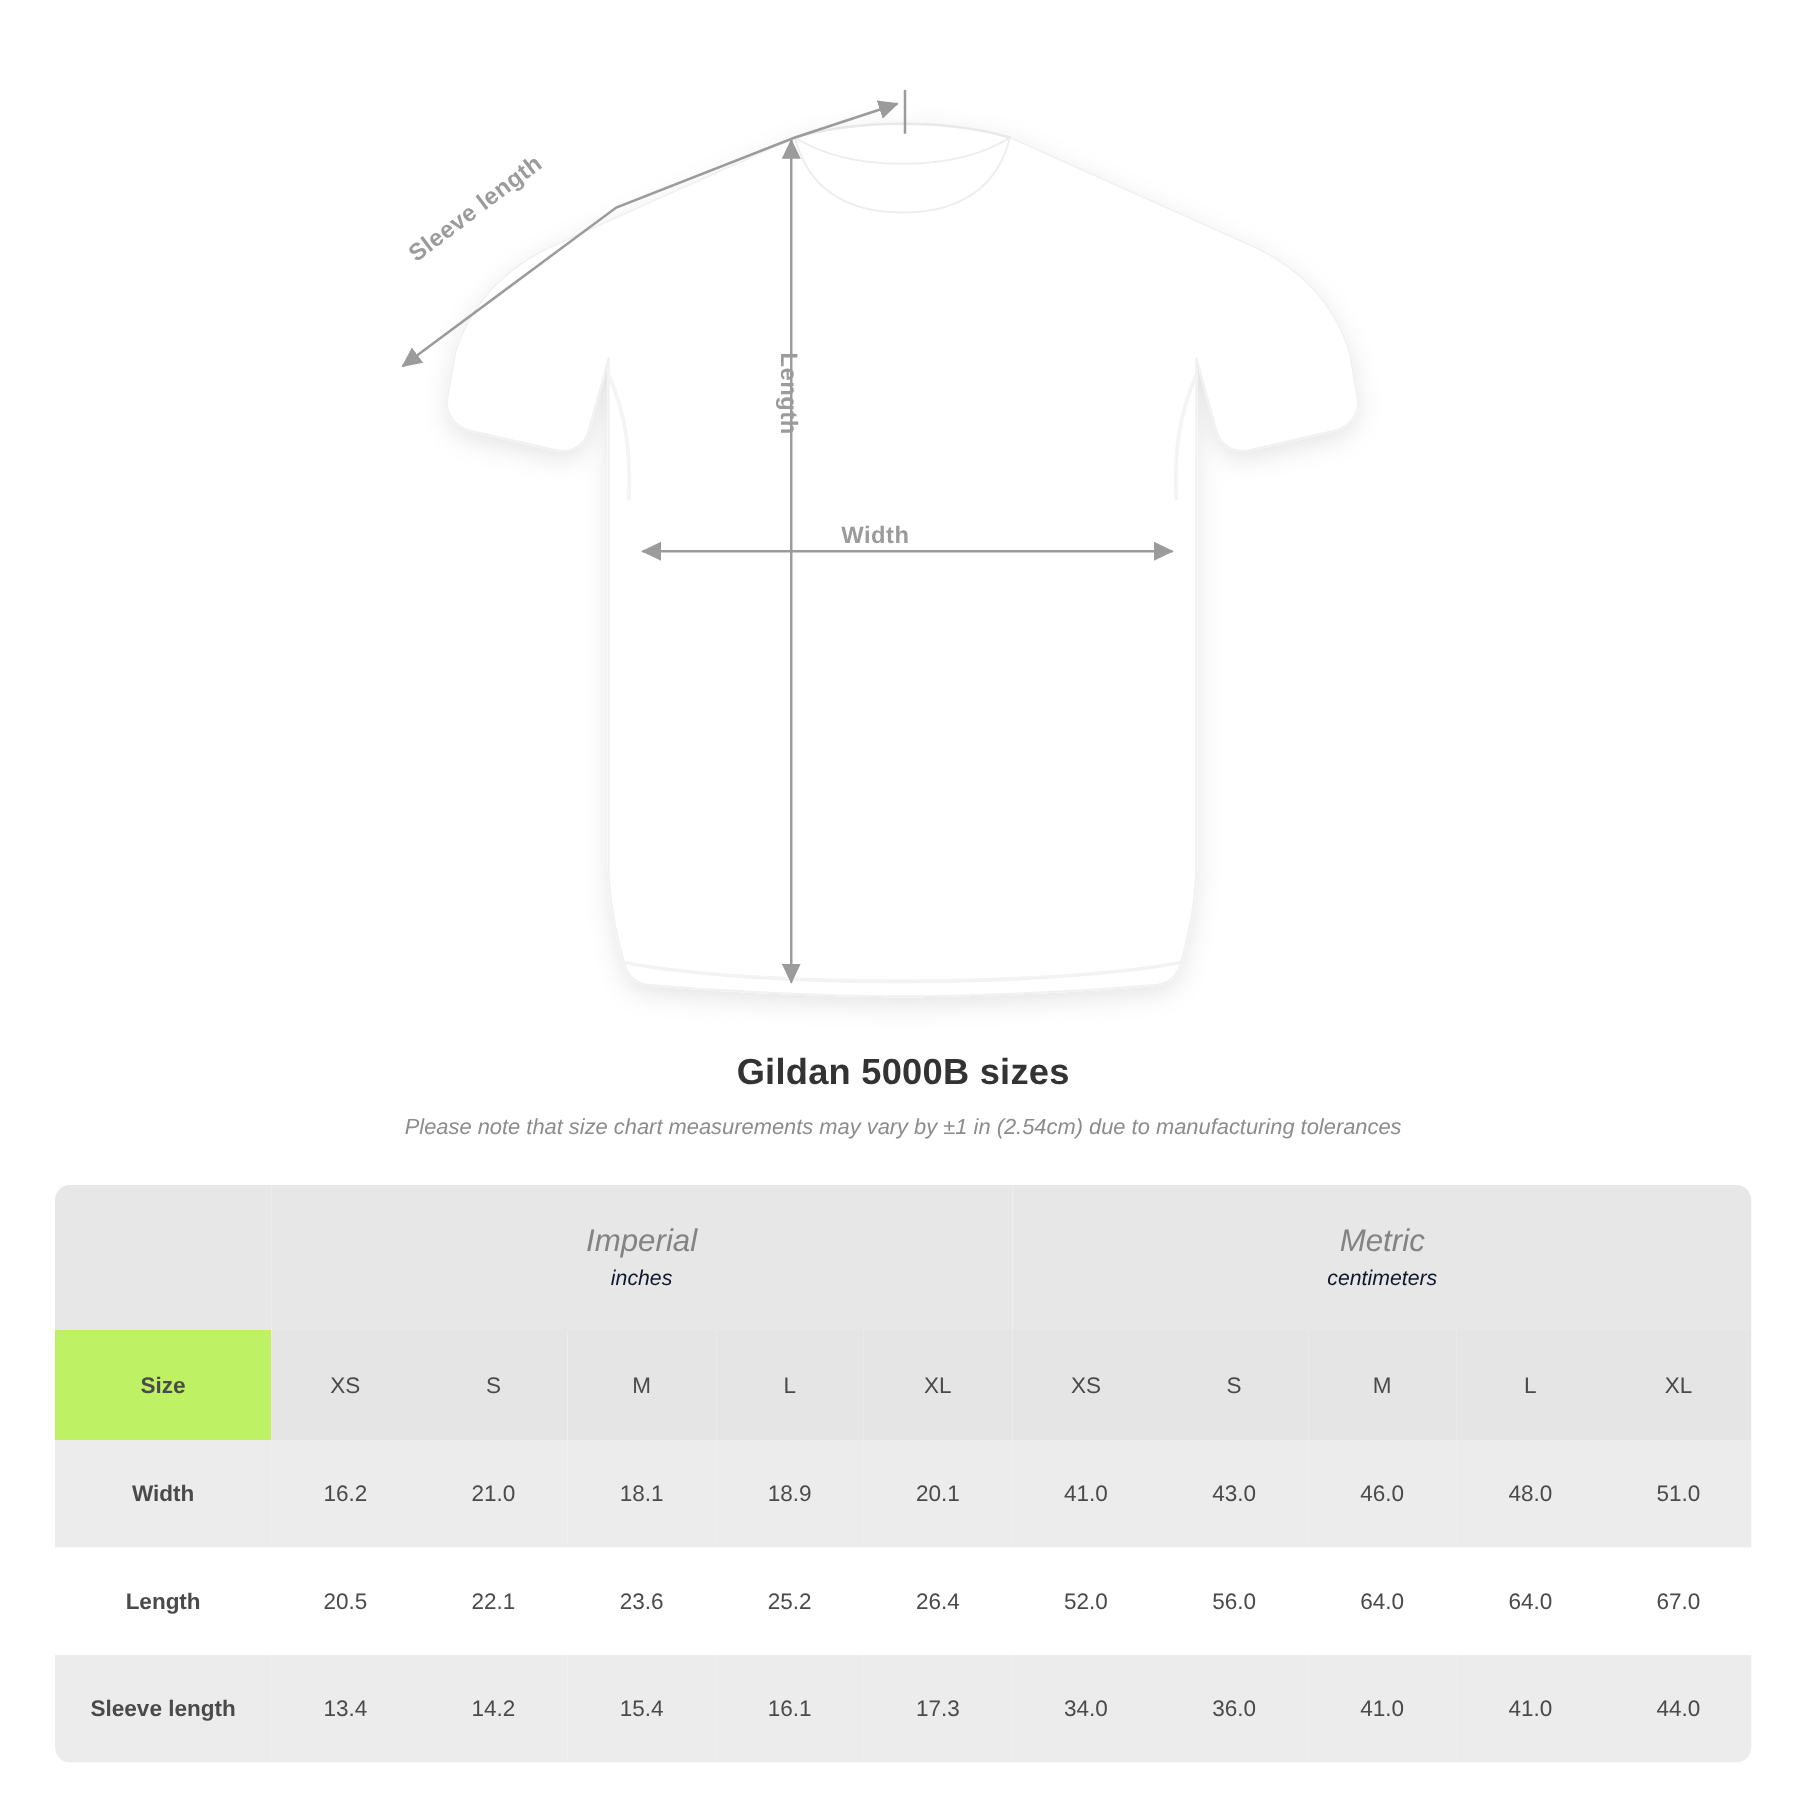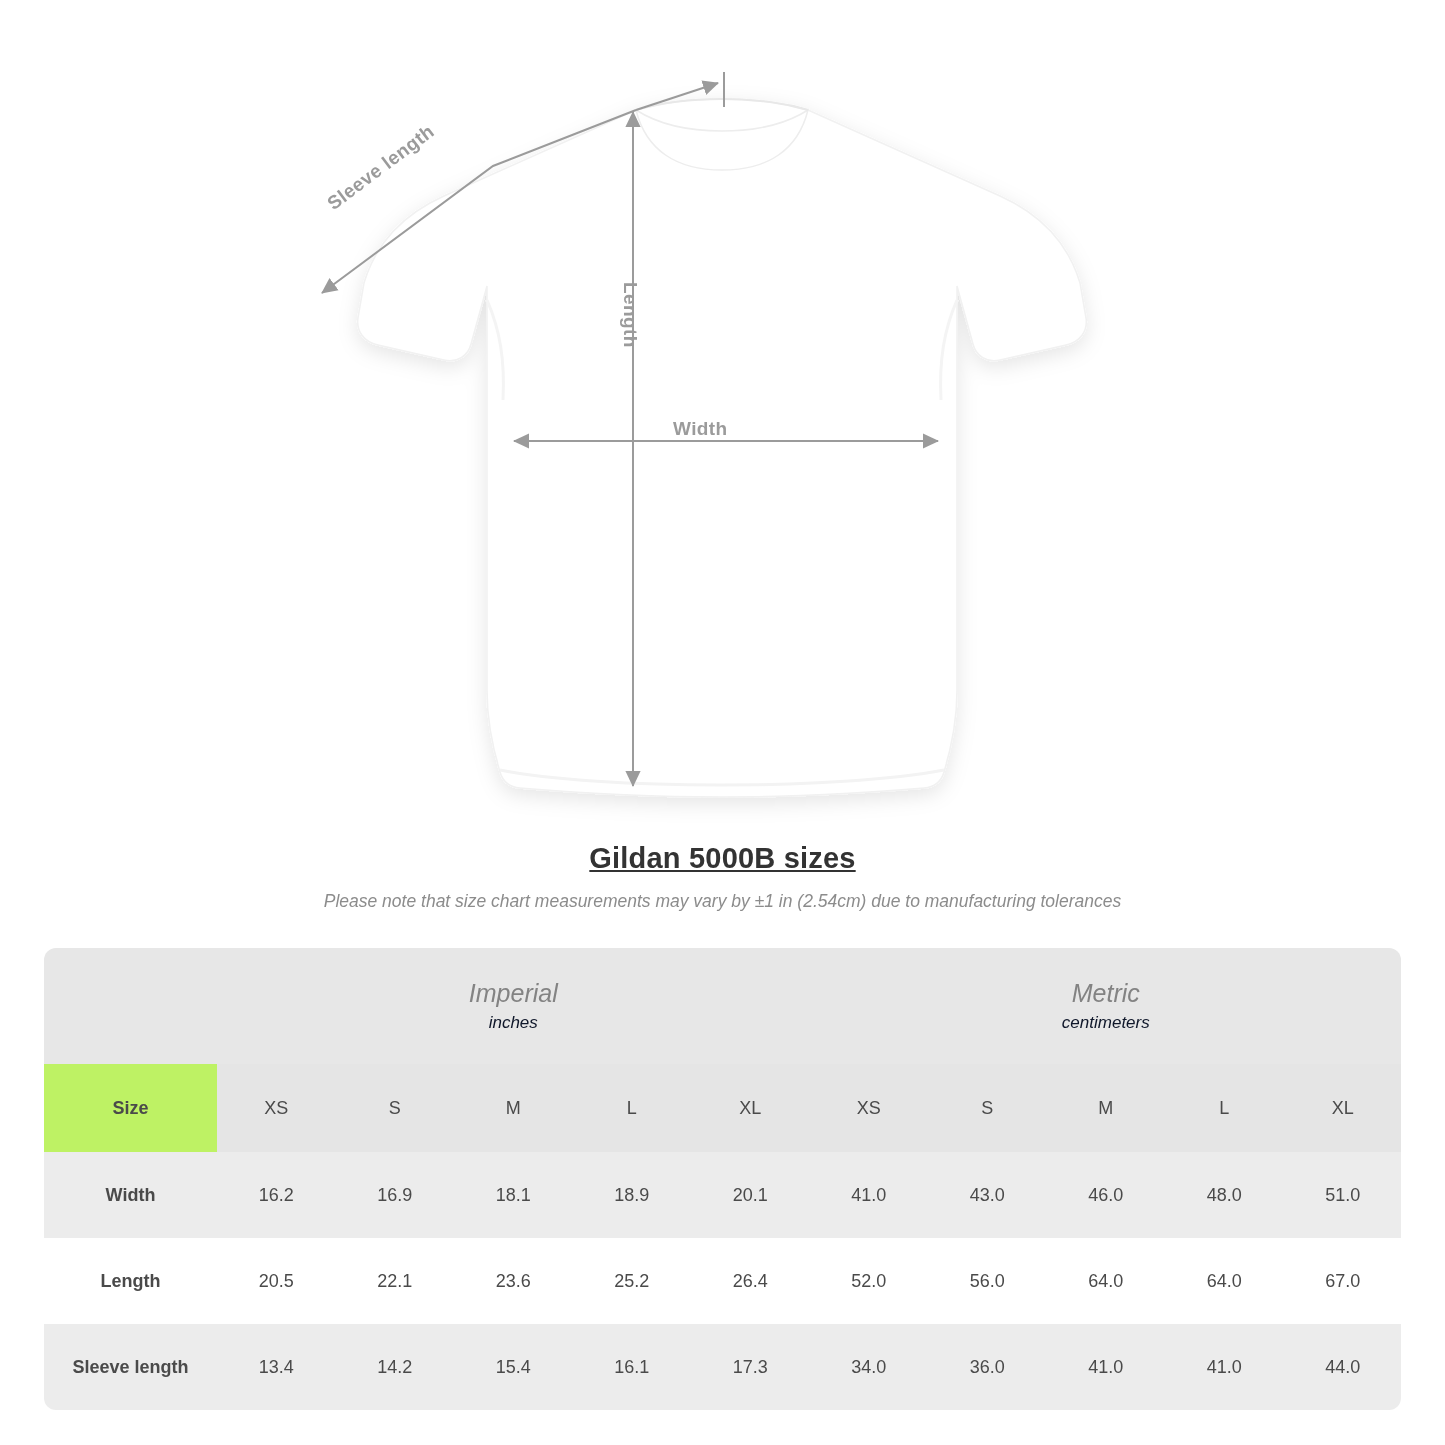--- a/index.html
+++ b/index.html
@@ -60,21 +60,20 @@
   .title-block {
     text-align: center;
     margin-top: 12px;
   }
   .chart-title {
     font-size: 29px;
     font-weight: bold;
     color: #333333;
     margin: 12px;
     letter-spacing: 0.2px;
-    text-decoration: underline;
   }
   .chart-note {
     font-size: 17.5px;
     font-style: italic;
     color: #8c8c8c;
     margin: 16px 0 0 0;
   }
 
   
   .table-wrap {
@@ -261,21 +260,21 @@
           <td>XS</td>
           <td>S</td>
           <td>M</td>
           <td>L</td>
           <td>XL</td>
         </tr>
 
         <tr class="data-row alt">
           <td class="rowhead">Width</td>
           <td>16.2</td>
-          <td>16.9</td>
+          <td>21.0</td>
           <td>18.1</td>
           <td>18.9</td>
           <td>20.1</td>
           <td>41.0</td>
           <td>43.0</td>
           <td>46.0</td>
           <td>48.0</td>
           <td>51.0</td>
         </tr>
 

